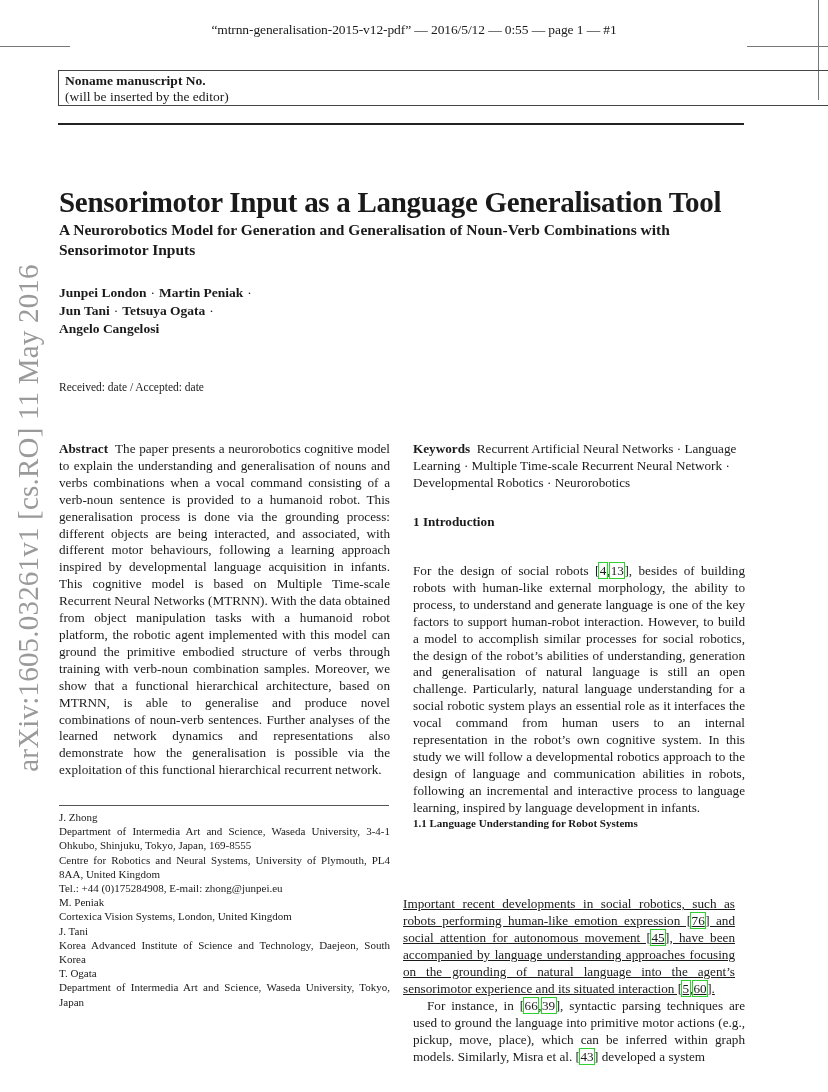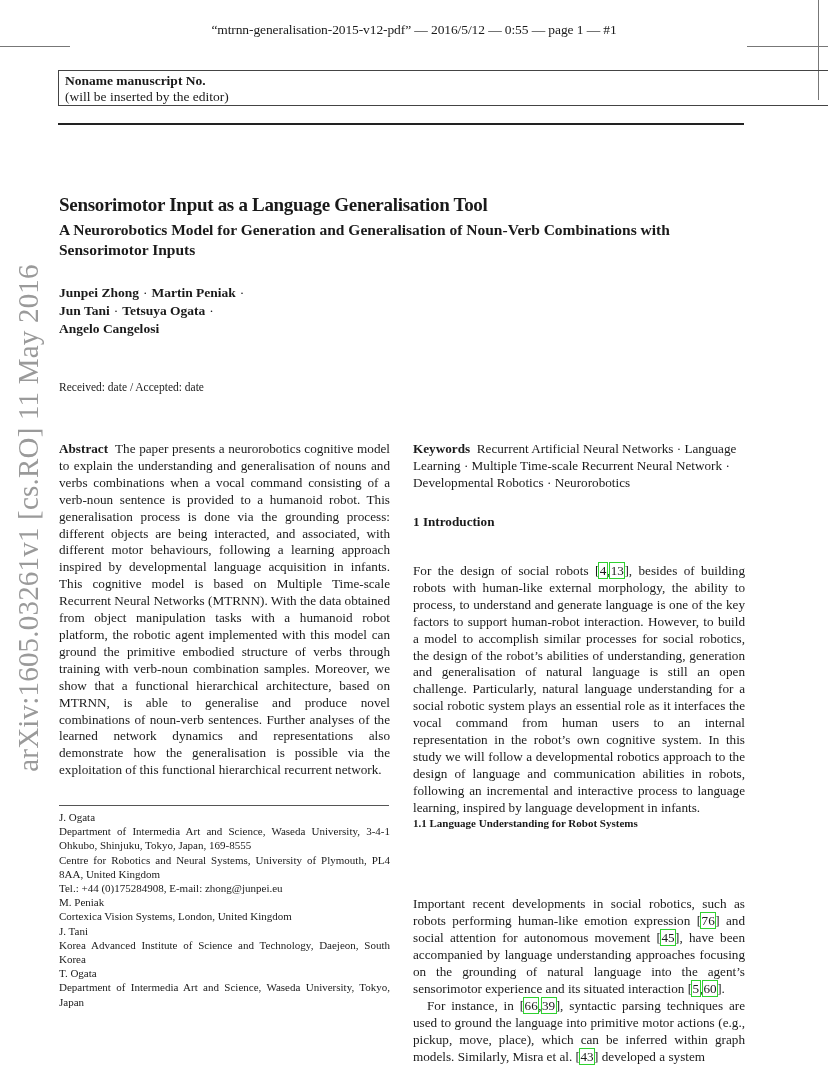--- a/index.html
+++ b/index.html
@@ -14,21 +14,21 @@
   #running-header { top: 22px; left: 0; width: 828px; text-align: center; font-size: 13.5px; letter-spacing: -0.1px; }
 
   #manuscript-box {
     top: 70px; left: 58px; width: 796px; height: 36px;
     border: 1px solid #444; box-sizing: border-box; padding: 2px 6px;
     font-size: 13.5px; line-height: 16px;
   }
   #manuscript-box .bold { font-weight: bold; }
   #top-rule { top: 123px; left: 58px; width: 686px; height: 2px; background: #222; }
 
-  #title { top: 186px; left: 59px; font-size: 19px; font-weight: bold; letter-spacing: -0.3px; white-space: nowrap; margin-top: 8px; }
+  #title { top: 186px; left: 59px; font-size: 29px; font-weight: bold; letter-spacing: -0.3px; white-space: nowrap; }
   #subtitle { top: 220px; left: 59px; width: 690px; font-size: 15.5px; font-weight: bold; line-height: 20px; }
   #authors { top: 284px; left: 59px; font-size: 13.5px; font-weight: bold; line-height: 18px; }
   #authors .sep { font-weight: normal; padding: 0 4px; }
   #received { top: 381px; left: 59px; font-size: 11.5px; }
 
   #arxiv-stamp {
     top: 518px; left: 28px; transform: translate(-50%, -50%) rotate(-90deg);
     font-size: 29px; color: #9a9a9a; white-space: nowrap; letter-spacing: 0.2px;
   }
 
@@ -37,21 +37,21 @@
   #abstract .label, #keywords .label { font-weight: bold; }
   #keywords { top: 425px; left: 413px; width: 332px; text-align: left; }
 
   #footnote-rule { top: 805px; left: 59px; width: 330px; height: 1px; background: #555; }
   #affiliations { top: 810px; left: 59px; width: 331px; font-size: 11px; line-height: 14.2px; }
   #affiliations div { text-align: justify; }
 
   #intro-heading { top: 514px; left: 413px; font-size: 13.2px; font-weight: bold; }
   #intro-para { top: 547px; left: 413px; width: 332px; }
   #subsec-heading { top: 817px; left: 413px; font-size: 11px; font-weight: bold; }
-  #subsec-para1 { top: 880px; left: 413px; width: 332px; }
+  #subsec-para1 { top: 880px; left: 403px; width: 332px; text-decoration: underline; }
   #subsec-para2 { top: 982px; left: 413px; width: 332px; }
   .indent { text-indent: 14px; }
 
   .cite { outline: 1px solid #2fd12f; outline-offset: 0px; padding: 0 0.5px; }
 </style>
 </head>
 <body>
 
 <div class="crop-h" style="top:46px; left:0; width:70px;"></div>
 <div class="crop-h" style="top:46px; left:747px; width:81px;"></div>
@@ -65,21 +65,21 @@
 </div>
 <div id="top-rule" class="abs"></div>
 
 <div id="arxiv-stamp" class="abs">arXiv:1605.03261v1  [cs.RO]  11 May 2016</div>
 
 <div id="title" class="abs">Sensorimotor Input as a Language Generalisation Tool</div>
 <div id="subtitle" class="abs">A Neurorobotics Model for Generation and Generalisation of Noun-Verb Combinations with Sensorimotor Inputs</div>
 
 <div id="authors" class="abs">
   <div>
-    <span>Junpei Zhong</span><span class="sep">·</span><span>Martin Peniak</span><span class="sep">·</span>
+    <span>Junpei London</span><span class="sep">·</span><span>Martin Peniak</span><span class="sep">·</span>
   </div>
   <div>
     <span>Jun Tani</span><span class="sep">·</span><span>Tetsuya Ogata</span><span class="sep">·</span>
   </div>
   <div>
     <span>Angelo Cangelosi</span>
   </div>
 </div>
 
 <div id="received" class="abs">Received: date / Accepted: date</div>
@@ -87,21 +87,21 @@
 <div id="abstract" class="col">
   <span class="label">Abstract</span>&nbsp; <span>The paper presents a neurorobotics cognitive model to explain the understanding and generalisation of nouns and verbs combinations when a vocal command consisting of a verb-noun sentence is provided to a humanoid robot. This generalisation process is done via the grounding process: different objects are being interacted, and associated, with different motor behaviours, following a learning approach inspired by developmental language acquisition in infants. This cognitive model is based on Multiple Time-scale Recurrent Neural Networks (MTRNN). With the data obtained from object manipulation tasks with a humanoid robot platform, the robotic agent implemented with this model can ground the primitive embodied structure of verbs through training with verb-noun combination samples. Moreover, we show that a functional hierarchical architecture, based on MTRNN, is able to generalise and produce novel combinations of noun-verb sentences. Further analyses of the learned network dynamics and representations also demonstrate how the generalisation is possible via the exploitation of this functional hierarchical recurrent network.</span>
 </div>
 
 <div id="keywords" class="col">
   <span class="label">Keywords</span>&nbsp; <span>Recurrent Artificial Neural Networks · Language Learning · Multiple Time-scale Recurrent Neural Network · Developmental Robotics · Neurorobotics</span>
 </div>
 
 <div id="footnote-rule" class="abs"></div>
 <div id="affiliations" class="abs">
-  <div>J. Ogata</div>
+  <div>J. Zhong</div>
   <div>Department of Intermedia Art and Science, Waseda University, 3-4-1 Ohkubo, Shinjuku, Tokyo, Japan, 169-8555</div>
   <div>Centre for Robotics and Neural Systems, University of Plymouth, PL4 8AA, United Kingdom</div>
   <div>Tel.: +44 (0)175284908, E-mail: zhong@junpei.eu</div>
   <div>M. Peniak</div>
   <div>Cortexica Vision Systems, London, United Kingdom</div>
   <div>J. Tani</div>
   <div>Korea Advanced Institute of Science and Technology, Daejeon, South Korea</div>
   <div>T. Ogata</div>
   <div>Department of Intermedia Art and Science, Waseda University, Tokyo, Japan</div>
 </div>

